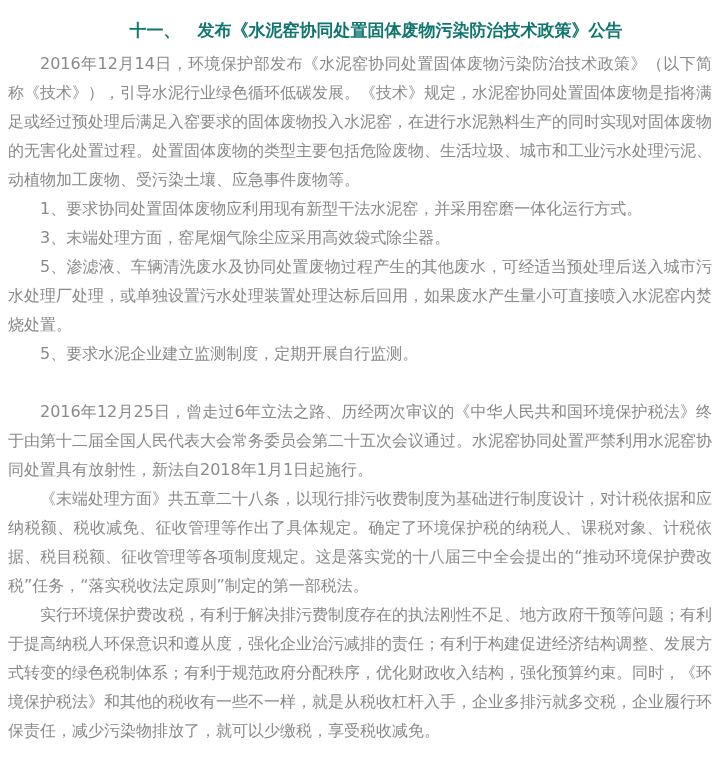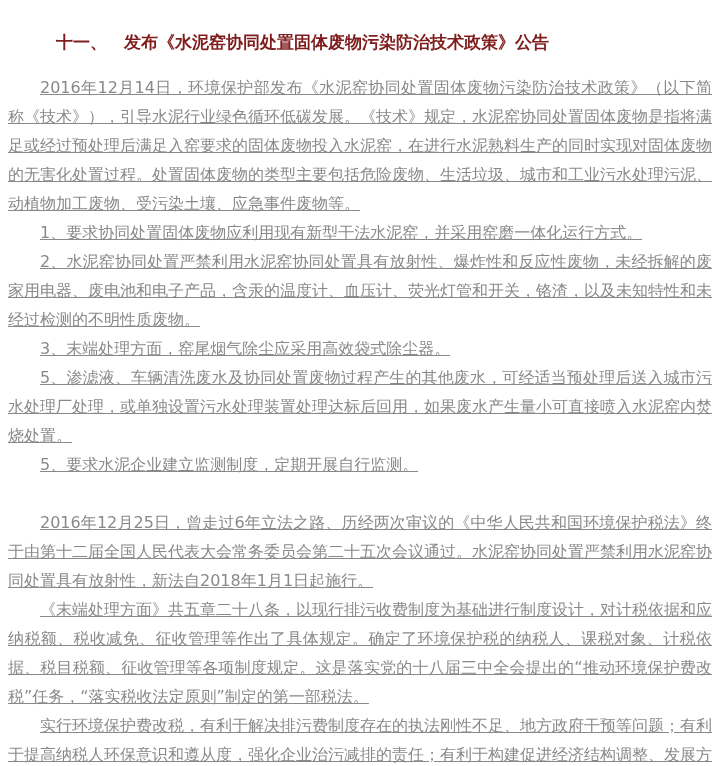--- a/index.html
+++ b/index.html
@@ -14,49 +14,48 @@
     font-family: "DejaVu Sans", "Liberation Sans", sans-serif;
   }
   .article {
     padding: 12px 8px 0 8px;
     box-sizing: border-box;
     width: 720px;
   }
   .sec-title {
     font-size: 17px;
     font-weight: 700;
-    color: #7f1d1d;
+    color: #0f766e;
     line-height: 29px;
-    margin: 16px;
+    margin: 4px;
     text-indent: 32px;
     letter-spacing: 0;
+    text-align: center;
   }
   .body-par {
     font-size: 16px;
     color: #898989;
     line-height: 29px;
     margin: 0;
     text-indent: 32px;
     text-align: justify;
-    text-decoration: underline;
   }
   .section-gap {
     height: 29px;
   }
 </style>
 </head>
 <body>
 
 <main class="article">
 
   <section>
     <h2 class="sec-title">十一、　发布《水泥窑协同处置固体废物污染防治技术政策》公告</h2>
     <p class="body-par">2016年12月14日，环境保护部发布《水泥窑协同处置固体废物污染防治技术政策》（以下简称《技术》），引导水泥行业绿色循环低碳发展。《技术》规定，水泥窑协同处置固体废物是指将满足或经过预处理后满足入窑要求的固体废物投入水泥窑，在进行水泥熟料生产的同时实现对固体废物的无害化处置过程。处置固体废物的类型主要包括危险废物、生活垃圾、城市和工业污水处理污泥、动植物加工废物、受污染土壤、应急事件废物等。</p>
     <p class="body-par">1、要求协同处置固体废物应利用现有新型干法水泥窑，并采用窑磨一体化运行方式。</p>
-    <p class="body-par">2、水泥窑协同处置严禁利用水泥窑协同处置具有放射性、爆炸性和反应性废物，未经拆解的废家用电器、废电池和电子产品，含汞的温度计、血压计、荧光灯管和开关，铬渣，以及未知特性和未经过检测的不明性质废物。</p>
     <p class="body-par">3、末端处理方面，窑尾烟气除尘应采用高效袋式除尘器。</p>
     <p class="body-par">5、渗滤液、车辆清洗废水及协同处置废物过程产生的其他废水，可经适当预处理后送入城市污水处理厂处理，或单独设置污水处理装置处理达标后回用，如果废水产生量小可直接喷入水泥窑内焚烧处置。</p>
     <p class="body-par">5、要求水泥企业建立监测制度，定期开展自行监测。</p>
   </section>
 
   <div class="section-gap"></div>
 
   <section>
     <p class="body-par">2016年12月25日，曾走过6年立法之路、历经两次审议的《中华人民共和国环境保护税法》终于由第十二届全国人民代表大会常务委员会第二十五次会议通过。水泥窑协同处置严禁利用水泥窑协同处置具有放射性，新法自2018年1月1日起施行。</p>
     <p class="body-par">《末端处理方面》共五章二十八条，以现行排污收费制度为基础进行制度设计，对计税依据和应纳税额、税收减免、征收管理等作出了具体规定。确定了环境保护税的纳税人、课税对象、计税依据、税目税额、征收管理等各项制度规定。这是落实党的十八届三中全会提出的“推动环境保护费改税”任务，“落实税收法定原则”制定的第一部税法。</p>

